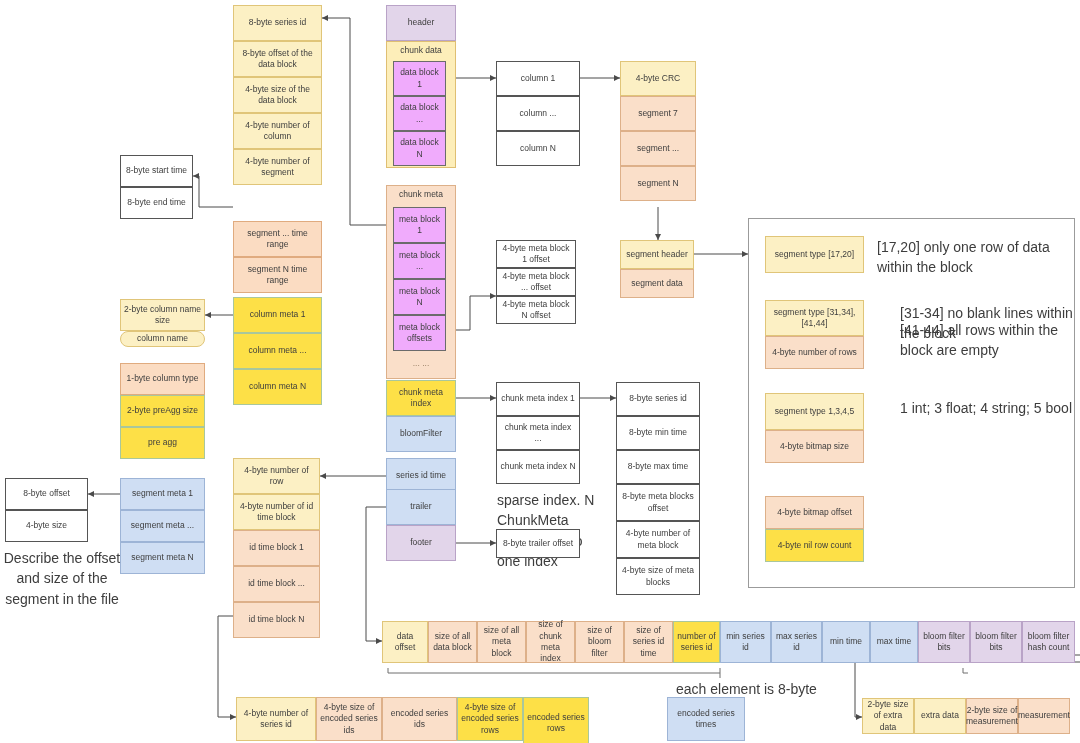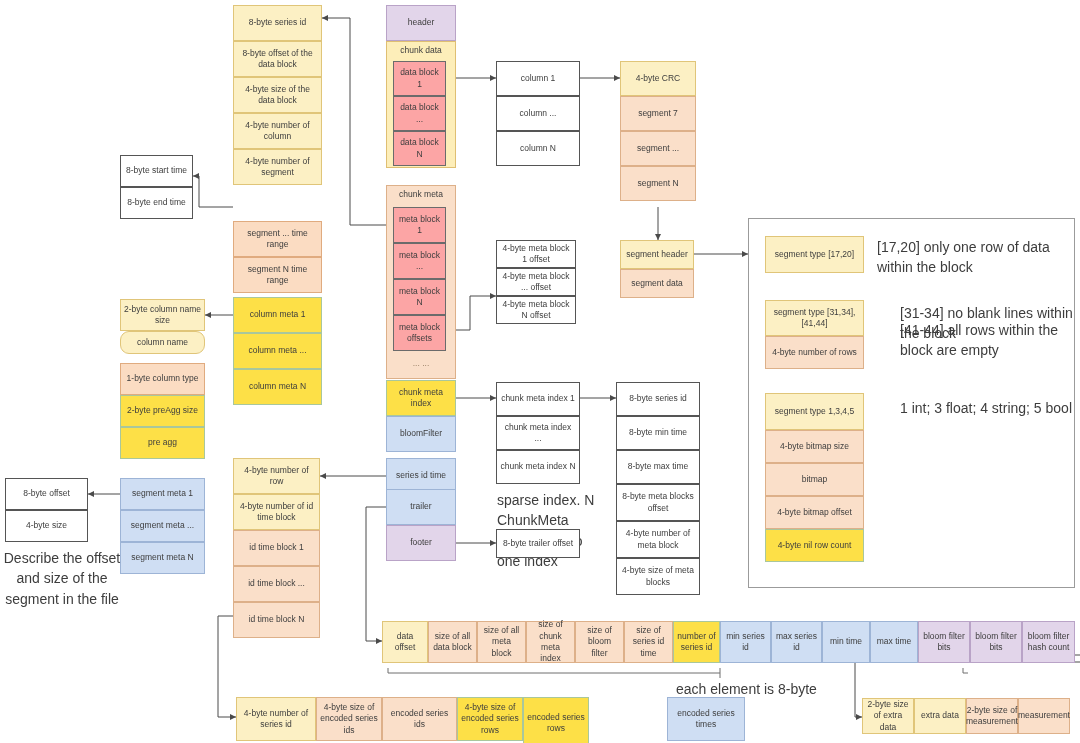--- a/index.html
+++ b/index.html
@@ -31,21 +31,21 @@
     color: #3d3d3d;
   }
   
   .c-yellow  { background:#fdeeb9; border:1px solid #dfbf72; }
   .c-yellow2 { background:#fcf0c4; border:1px solid #e0c579; }
   .c-orange  { background:#fbdcc2; border:1px solid #e0ab7f; }
   .c-orange2 { background:#fadfc9; border:1px solid #ddb089; }
   .c-green   { background:#fde047; border:1px solid #a9c79c; }
   .c-blue    { background:#cfdef3; border:1px solid #9db4d6; }
   .c-purple  { background:#e2d5ea; border:1px solid #b9a3c7; }
-  .c-white   { background:#fca5a5; border:1px solid #6b6b6b; }
+  .c-white   { background:#f0abfc; border:1px solid #6b6b6b; }
   .c-plain   { background:#ffffff; border:1px solid #555555; }
   .c-none    { background:transparent; border:none; }
 
   .note {
     position: absolute;
     font-size: 14px;
     line-height: 1.45;
     color: #3d3d3d;
     text-align: left;
   }
@@ -109,21 +109,21 @@
 
     <path class="brk" d="M388,668 L388,673 L720,673 L720,668"></path>
     <path class="brk" d="M720,673 L720,678"></path>
     <path class="brk" d="M963,668 L963,673 L968,673"></path>
   </svg>
 
   <div class="box c-plain" style="left:120px; top:155px; width:73px; height:32px;">8-byte start time</div>
   <div class="box c-plain" style="left:120px; top:187px; width:73px; height:32px;">8-byte end time</div>
 
   <div class="box c-yellow2" style="left:120px; top:299px; width:85px; height:32px;">2-byte column name size</div>
-  <div class="box c-yellow2" style="left:120px; top:331px; width:85px; height:23px;border-radius:9px;">column name</div>
+  <div class="box c-yellow2" style="left:120px; top:331px; width:85px; height:16px;border-radius:9px;">column name</div>
   <div class="box c-orange" style="left:120px; top:363px; width:85px; height:32px;">1-byte column type</div>
   <div class="box c-green" style="left:120px; top:395px; width:85px; height:32px;">2-byte preAgg size</div>
   <div class="box c-green" style="left:120px; top:427px; width:85px; height:32px;">pre agg</div>
   <div class="box c-blue" style="left:120px; top:478px; width:85px; height:32px;">segment meta 1</div>
   <div class="box c-blue" style="left:120px; top:510px; width:85px; height:32px;">segment meta ...</div>
   <div class="box c-blue" style="left:120px; top:542px; width:85px; height:32px;">segment meta N</div>
 
   <div class="box c-plain" style="left:5px; top:478px; width:83px; height:32px;">8-byte offset</div>
   <div class="box c-plain" style="left:5px; top:510px; width:83px; height:32px;">4-byte size</div>
   <div class="note center" style="left:2px; top:548px; width:120px;">Describe the offset and size of the segment in the file</div>
@@ -206,21 +206,20 @@
   <div class="box c-yellow2" style="left:765px; top:236px; width:99px; height:37px;">segment type [17,20]</div>
   <div class="note" style="left:877px; top:237px; width:200px;">[17,20] only one row of data within the block</div>
 
   <div class="box c-yellow2" style="left:765px; top:300px; width:99px; height:36px; flex-direction:column; justify-content:center;">segment type [31,34],[41,44]</div>
   <div class="box c-orange2" style="left:765px; top:336px; width:99px; height:33px;">4-byte number of rows</div>
   <div class="note" style="left:900px; top:303px; width:180px;">[31-34] no blank lines within the block</div>
   <div class="note" style="left:900px; top:320px; width:180px;">[41-44] all rows within the block are empty</div>
 
   <div class="box c-yellow2" style="left:765px; top:393px; width:99px; height:37px;">segment type 1,3,4,5</div>
   <div class="box c-orange2" style="left:765px; top:430px; width:99px; height:33px;">4-byte bitmap size</div>
-  <div class="box c-orange2" style="left:765px; top:463px; width:99px; height:33px;">bitmap</div>
   <div class="box c-orange2" style="left:765px; top:496px; width:99px; height:33px;">4-byte bitmap offset</div>
   <div class="box c-green" style="left:765px; top:529px; width:99px; height:33px;">4-byte nil row count</div>
   <div class="note" style="left:900px; top:398px; width:180px;">1 int; 3 float; 4 string; 5 bool</div>
 
   <div class="box c-yellow2" style="left:382px; top:621px; width:46px; height:42px;">data offset</div>
   <div class="box c-orange2" style="left:428px; top:621px; width:49px; height:42px;">size of all data block</div>
   <div class="box c-orange2" style="left:477px; top:621px; width:49px; height:42px;">size of all meta block</div>
   <div class="box c-orange2" style="left:526px; top:621px; width:49px; height:42px;">size of chunk meta index</div>
   <div class="box c-orange2" style="left:575px; top:621px; width:49px; height:42px;">size of bloom filter</div>
   <div class="box c-orange2" style="left:624px; top:621px; width:49px; height:42px;">size of series id time</div>

